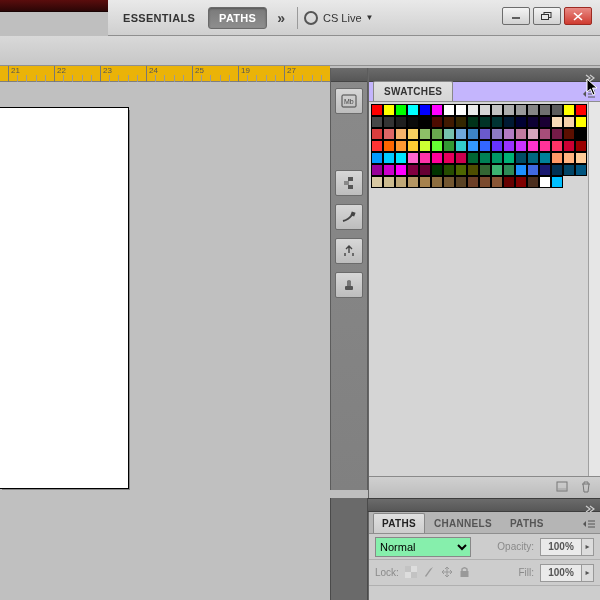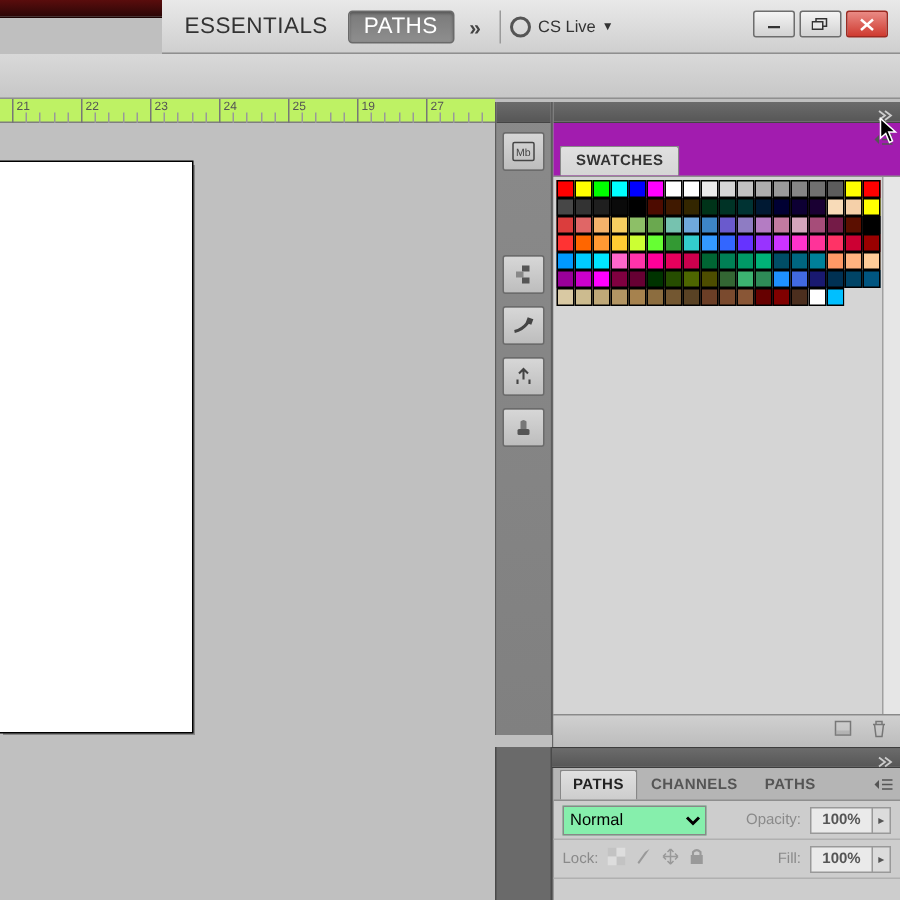--- a/index.html
+++ b/index.html
@@ -4,39 +4,39 @@
 <style>
   * { box-sizing: border-box; margin: 0; padding: 0; font-family: "Segoe UI", Tahoma, Arial, sans-serif; }
   html, body { width: 600px; height: 600px; overflow: hidden; background: #bfbfbf; }
   .root { width: 600px; height: 600px; position: relative; }
 
   
   .redbar { position: absolute; top: 0; left: 0; width: 108px; height: 12px; background: linear-gradient(#5a0d0d,#2b0606); border-bottom: 1px solid #1a0303; }
 
   
   .wsbar { position: absolute; top: 0; left: 108px; right: 0; height: 36px; background: linear-gradient(#e9e9e9,#cfcfcf); border-bottom: 1px solid #8f8f8f; display: flex; align-items: center; padding-left: 4px; }
-  .wsbar .wsbtn { height: 22px; padding: 0 10px; font-size: 15px; font-weight: normal; color: #333; border: 1px solid transparent; border-radius: 3px; display: flex; align-items: center; margin-right: 2px; cursor: pointer; letter-spacing: 0.3px; }
+  .wsbar .wsbtn { height: 22px; padding: 0 10px; font-size: 11px; font-weight: bold; color: #333; border: 1px solid transparent; border-radius: 3px; display: flex; align-items: center; margin-right: 2px; cursor: pointer; letter-spacing: 0.3px; }
   .wsbar .wsbtn.active { background: linear-gradient(#7a7a7a,#8e8e8e); color: #fff; border: 1px solid #6a6a6a; box-shadow: inset 0 1px 2px rgba(0,0,0,.3); }
   .wsbar .chevrons { font-size: 14px; color: #444; padding: 0 8px; cursor: pointer; font-weight: bold; letter-spacing: -2px; }
   .wsbar .divider { width: 1px; height: 22px; background: #9a9a9a; margin: 0 6px; }
   .cslive { display: flex; align-items: center; font-size: 11px; color: #333; cursor: pointer; }
   .cslive .ring { width: 14px; height: 14px; border: 2px solid #555; border-radius: 50%; margin-right: 5px; }
   .cslive .tri { margin-left: 4px; font-size: 8px; color: #333; }
 
   
   .winbtns { position: absolute; right: 8px; top: 7px; display: flex; gap: 3px; }
   .winbtn { width: 28px; height: 18px; border: 1px solid #6d6d6d; border-radius: 2px; background: linear-gradient(#f4f4f4,#d2d2d2); display:flex;align-items:center;justify-content:center; cursor:pointer; }
   .winbtn.close { background: linear-gradient(#e98a84,#cf3b30); border-color:#9c2a22; }
   .winbtn svg { display:block; }
 
   
   .subbar { position: absolute; top: 36px; left: 0; right: 0; height: 30px; background: linear-gradient(#d9d9d9,#c7c7c7); border-bottom: 1px solid #8f8f8f; }
 
   
-  .ruler { position: absolute; top: 66px; left: 0; width: 330px; height: 16px; background: #bef264; border-bottom: 1px solid #7f7f7f; font-size: 8px; color: #555; }
+  .ruler { position: absolute; top: 66px; left: 0; width: 330px; height: 16px; background: #eab308; border-bottom: 1px solid #7f7f7f; font-size: 8px; color: #555; }
   .ruler .tickrow { position: relative; height: 16px; }
   .ruler .major { position: absolute; top: 0; bottom: 0; border-left: 1px solid #777; }
   .ruler .major span { position: absolute; top: 0; left: 2px; font-size: 8px; color: #555; }
   .ruler .minor { position: absolute; top: 9px; bottom: 0; border-left: 1px solid #999; }
 
   
   .canvas-area { position: absolute; top: 82px; left: 0; width: 330px; bottom: 0; background: #c0c0c0; }
   .canvas-area .doc { position: absolute; top: 26px; left: 0; width: 128px; height: 380px; background: #fff; box-shadow: 0 0 0 1px #000, 2px 2px 0 rgba(0,0,0,.3); }
 
   
@@ -44,21 +44,21 @@
   .iconstrip .head { height: 14px; background: linear-gradient(#6b6b6b,#575757); border-bottom:1px solid #444; }
   .iconstrip .ibtn { width: 28px; height: 26px; margin: 8px auto; background: linear-gradient(#d7d7d7,#bdbdbd); border:1px solid #6b6b6b; border-radius:2px; display:flex;align-items:center;justify-content:center; cursor:pointer; }
   .iconstrip .ibtn.first { margin-top: 6px; }
   .iconstrip .ibtn svg { display:block; }
   .iconstrip .gap { height: 40px; }
 
   
   .swatchpanel { position: absolute; top: 68px; left: 368px; right: 0; height: 430px; background: #d5d5d5; border-left:1px solid #666; display:flex; flex-direction:column; }
   .swatchpanel .darkhead { height: 14px; background: linear-gradient(#6b6b6b,#575757); border-bottom:1px solid #444; position:relative; }
   .swatchpanel .darkhead .menuicon { position:absolute; right:4px; top:1px; cursor:pointer; }
-  .swatchpanel .tabrow { height: 36px; background: #a21caf; border-bottom:1px solid #8e8e8e; display:flex; align-items:flex-end; padding-left:4px; position:relative; }
+  .swatchpanel .tabrow { height: 20px; background: #c4b5fd; border-bottom:1px solid #8e8e8e; display:flex; align-items:flex-end; padding-left:4px; position:relative; }
   .swatchpanel .tab { height:20px; padding:0 10px; font-size:10px; font-weight:bold; letter-spacing:0.3px; color:#333; background:linear-gradient(#e0e0e0,#d5d5d5); border:1px solid #888; border-bottom:none; border-radius:2px 2px 0 0; display:flex;align-items:center; }
   .swatchpanel .tabrow .flyout { position:absolute; right:4px; top:4px; cursor:pointer;}
   .cursor { position:absolute; right:-2px; top:78px; z-index:50; pointer-events:none; }
   .swatchpanel .body { flex:1; background:#d5d5d5; position:relative; padding:2px 12px 2px 2px; overflow:hidden; }
   .swgrid { display:flex; flex-wrap:wrap; width: 216px; }
   .sw { width:12px; height:12px; border:1px solid #000; margin:0; box-sizing:border-box; cursor:pointer; }
   .swatchpanel .scrolltrack { position:absolute; top:0; right:0; bottom:0; width:12px; background:#e6e6e6; border-left:1px solid #a0a0a0; }
   .swatchpanel .footer { height:22px; background:linear-gradient(#d0d0d0,#bcbcbc); border-top:1px solid #8a8a8a; display:flex; justify-content:flex-end; align-items:center; padding-right:8px; gap:10px; }
   .swatchpanel .footer .fbtn { cursor:pointer; opacity:.7; }
 

